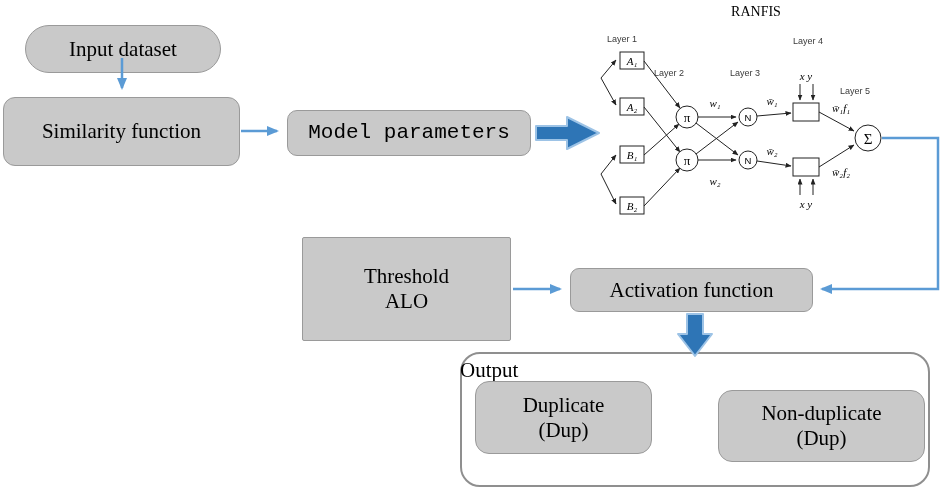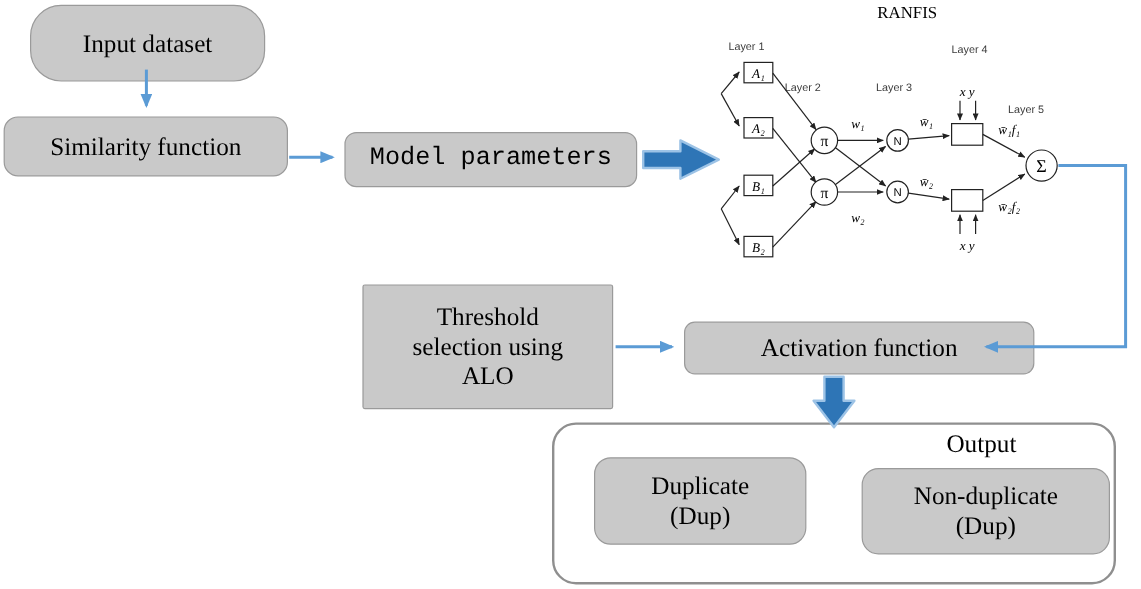--- a/index.html
+++ b/index.html
@@ -6,31 +6,31 @@
   .canvas{
     position:relative;width:951px;height:491px;background:#ffffff;
     font-family:"Liberation Serif","DejaVu Serif",serif;color:#000;overflow:hidden;
   }
   .box{
     position:absolute;background:#c9c9c9;border:1px solid #9a9a9a;
     display:flex;flex-direction:column;align-items:center;justify-content:center;
     text-align:center;box-sizing:border-box;font-size:21px;line-height:1.18;
   }
   .box span{display:block;}
-  #b-input{left:25px;top:4px;width:196px;height:64px;border-radius:26px;}
-  #b-sim{left:3px;top:97px;width:237px;height:50px;border-radius:12px;}
+  #b-input{left:25px;top:25px;width:196px;height:48px;border-radius:26px;}
+  #b-sim{left:3px;top:97px;width:237px;height:69px;border-radius:12px;}
   #b-model{left:287px;top:110px;width:244px;height:46px;border-radius:10px;font-family:Liberation Mono, monospace;}
   #b-thresh{left:302px;top:237px;width:209px;height:104px;border-radius:2px;}
-  #b-act{left:570px;top:268px;width:292px;height:44px;border-radius:9px;}
+  #b-act{left:570px;top:268px;width:243px;height:44px;border-radius:9px;}
   #out-container{
     position:absolute;left:460px;top:352px;width:470px;height:135px;
     border:2px solid #8f8f8f;border-radius:20px;background:#ffffff;box-sizing:border-box;
   }
-  #out-title{position:absolute;left:460px;top:358px;width:387px;text-align:right;font-size:21px;}
-  #b-dup{left:475px;top:381px;width:177px;height:73px;border-radius:14px;margin-left:20px;}
+  #out-title{position:absolute;left:460px;top:358px;width:387px;text-align:left;font-size:21px;}
+  #b-dup{left:475px;top:381px;width:177px;height:73px;border-radius:14px;}
   #b-nondup{left:702px;top:390px;width:207px;height:72px;border-radius:14px;margin-left:16px;}
   #ranfis-title{position:absolute;left:690px;top:4px;width:132px;text-align:center;font-size:14px;}
   svg.net{position:absolute;left:585px;top:28px;}
   svg.overlay{position:absolute;left:0;top:0;pointer-events:none;}
   .lyr{font:9px "Liberation Sans","DejaVu Sans",sans-serif;fill:#3a3a3a;text-anchor:middle;}
   .node{font:italic 11px "Liberation Serif","DejaVu Sans",serif;fill:#000;text-anchor:middle;}
   .sym{font:13px "Liberation Serif","DejaVu Sans",serif;fill:#000;text-anchor:middle;}
   .symN{font:9.5px "Liberation Sans","DejaVu Sans",sans-serif;fill:#000;text-anchor:middle;}
   .wlbl{font:italic 11px "Liberation Serif","DejaVu Sans",serif;fill:#000;text-anchor:middle;}
   .sig{font:15px "Liberation Serif","DejaVu Sans",serif;fill:#000;text-anchor:middle;}
@@ -47,21 +47,20 @@
   <div class="box" id="b-sim">
     <span>Similarity function</span>
   </div>
 
   <div class="box" id="b-model">
     <span>Model parameters</span>
   </div>
 
   <div class="box" id="b-thresh">
     <span>Threshold</span>
-    <span>selection using</span>
     <span>ALO</span>
   </div>
 
   <div class="box" id="b-act">
     <span>Activation function</span>
   </div>
 
   <div id="out-container"></div>
   <div id="out-title">Output</div>
 

